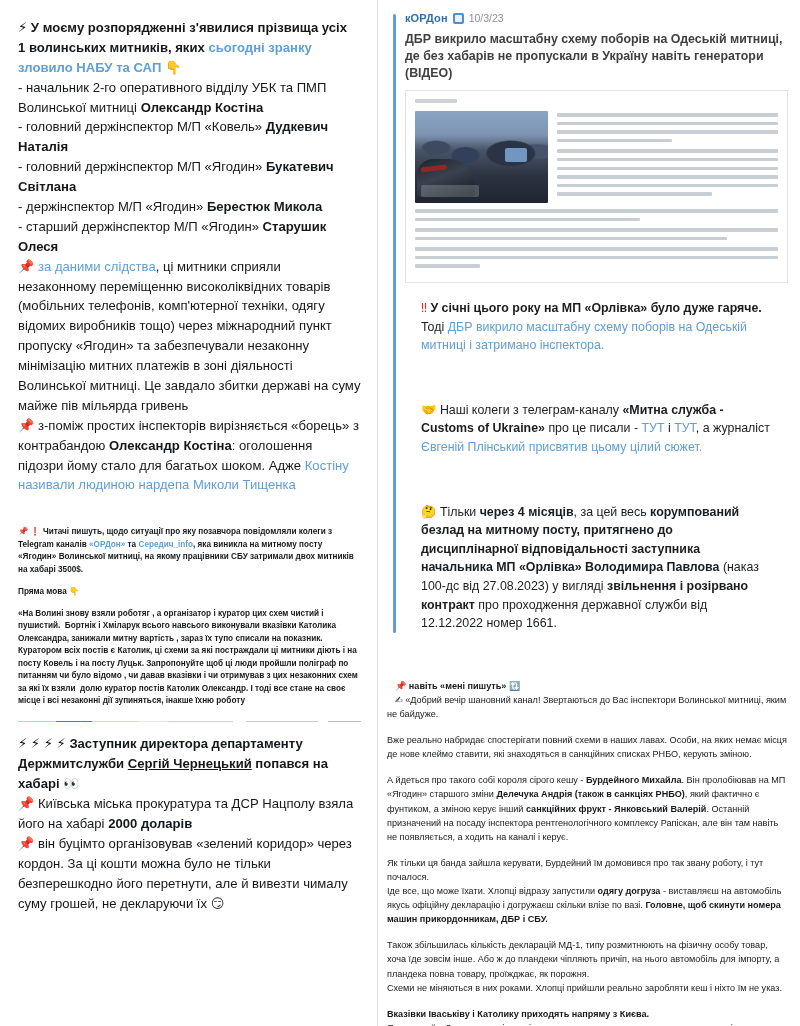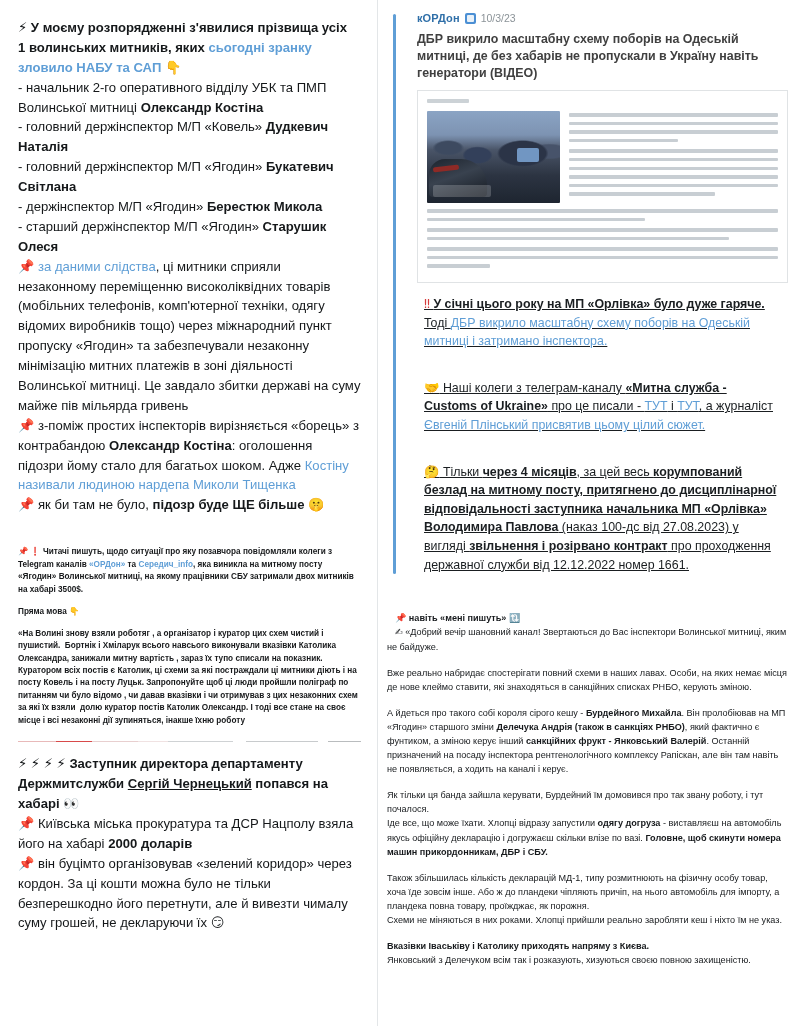--- a/index.html
+++ b/index.html
@@ -62,21 +62,21 @@
       #c8cbcd 228px, #c8cbcd 300px,
       #ffffff 300px, #ffffff 310px,
       #b9bcbe 310px, #b9bcbe 343px
     );
   }
   .gap-lg { height: 30px; }
 
   
   .quote {
     position: relative;
-    padding-left: 24px;
+    padding-left: 12px;
     margin-left: 6px;
   }
   .quote::before {
     content: "";
     position: absolute;
     left: 0; top: 2px; bottom: 0;
     width: 2.5px;
     background: #5f9ed6;
     border-radius: 2px;
   }
@@ -151,21 +151,21 @@
   .tline { height: 3.4px; background: #c8ced3; border-radius: 1px; margin-bottom: 5.2px; }
   .tline.short { width: 52%; }
   .tline.short2 { width: 70%; }
   .art-fullline { height: 3.4px; background: #c8ced3; border-radius: 1px; margin-bottom: 5.2px; }
   .art-fullline.s1 { width: 62%; }
   .art-fullline.s2 { width: 86%; }
   .art-fullline.s3 { width: 18%; }
   .art-para { margin-top: 7px; }
 
   .rq-text { font-size: 12.4px; line-height: 1.5; color: #1a1e21; }
-  .rq-text p { margin: 7px; text-decoration: underline; }
+  .rq-text p { margin: 16px; }
 
   
   .post-right-small { font-size: 9.1px; line-height: 1.55; color: #16191c; }
   .post-right-small p { margin: 0; }
 
   .emoji { font-family: "DejaVu Sans", sans-serif; }
 </style>
 </head>
 <body>
 
@@ -190,25 +190,20 @@
       <span class="ln">- головний держінспектор М/П «Ягодин» <span class="b">Букатевич Світлана</span></span>
       <span class="ln">- держінспектор М/П «Ягодин» <span class="b">Берестюк Микола</span></span>
       <span class="ln">- старший держінспектор М/П «Ягодин» <span class="b">Старушик Олеся</span></span>
       <span class="ln">
         <span class="emoji">📌</span>
         <a class="lnk">за даними слідства</a>, ці митники сприяли незаконному переміщенню високоліквідних товарів (мобільних телефонів, комп'ютерної техніки, одягу відомих виробників тощо) через міжнародний пункт пропуску «Ягодин» та забезпечували незаконну мінімізацію митних платежів в зоні діяльності Волинської митниці. Це завдало збитки державі на суму майже пів мільярда гривень
       </span>
       <span class="ln">
         <span class="emoji">📌</span>
         з-поміж простих інспекторів вирізняється «борець» з контрабандою <span class="b">Олександр Костіна</span>: оголошення підозри йому стало для багатьох шоком. Адже <a class="lnk">Костіну називали людиною нардепа Миколи Тищенка</a>
-      </span>
-      <span class="ln">
-        <span class="emoji">📌</span>
-        як би там не було, <span class="b">підозр буде ЩЕ більше</span>
-        <span class="emoji">🤫</span>
       </span>
     </div>
 
     <div class="gap-lg"></div>
 
     <div class="post post-small">
       <p>
         <span class="emoji">📌</span>
         <span style="color:#cf3b3b">❗</span>
         <span class="b">Читачі пишуть, щодо ситуації про яку позавчора повідомляли колеги з Telegram каналів</span>

